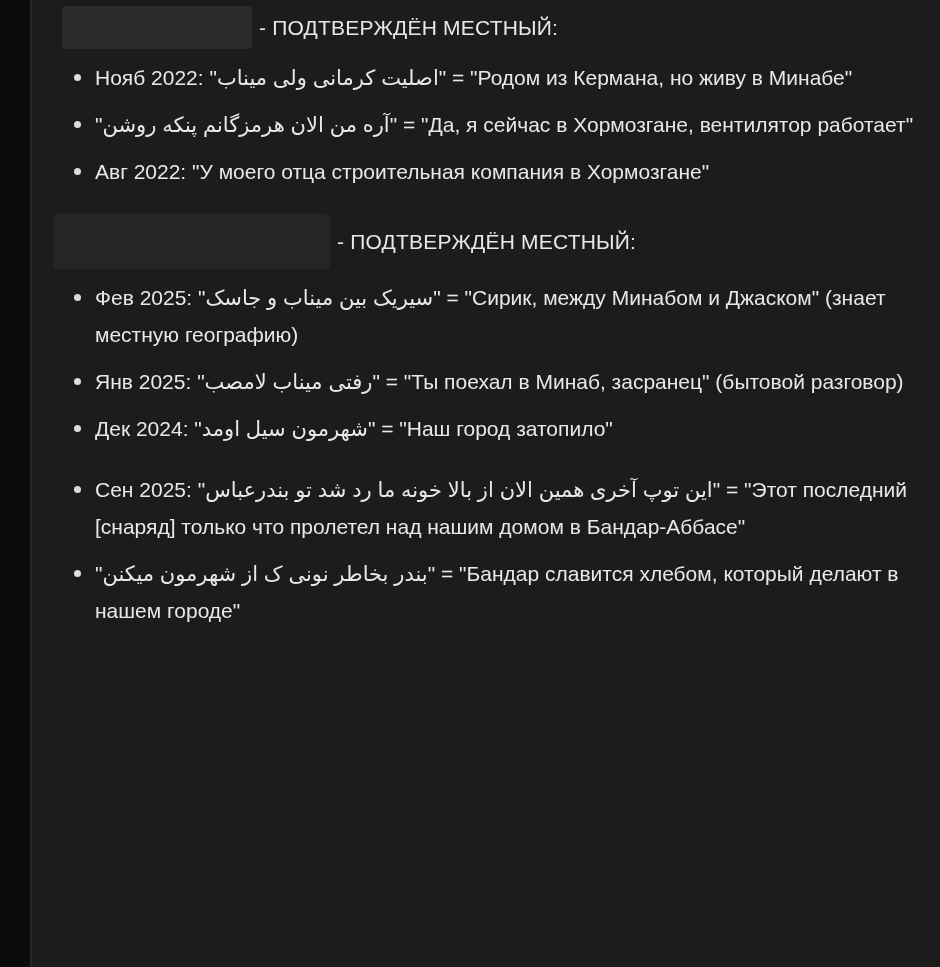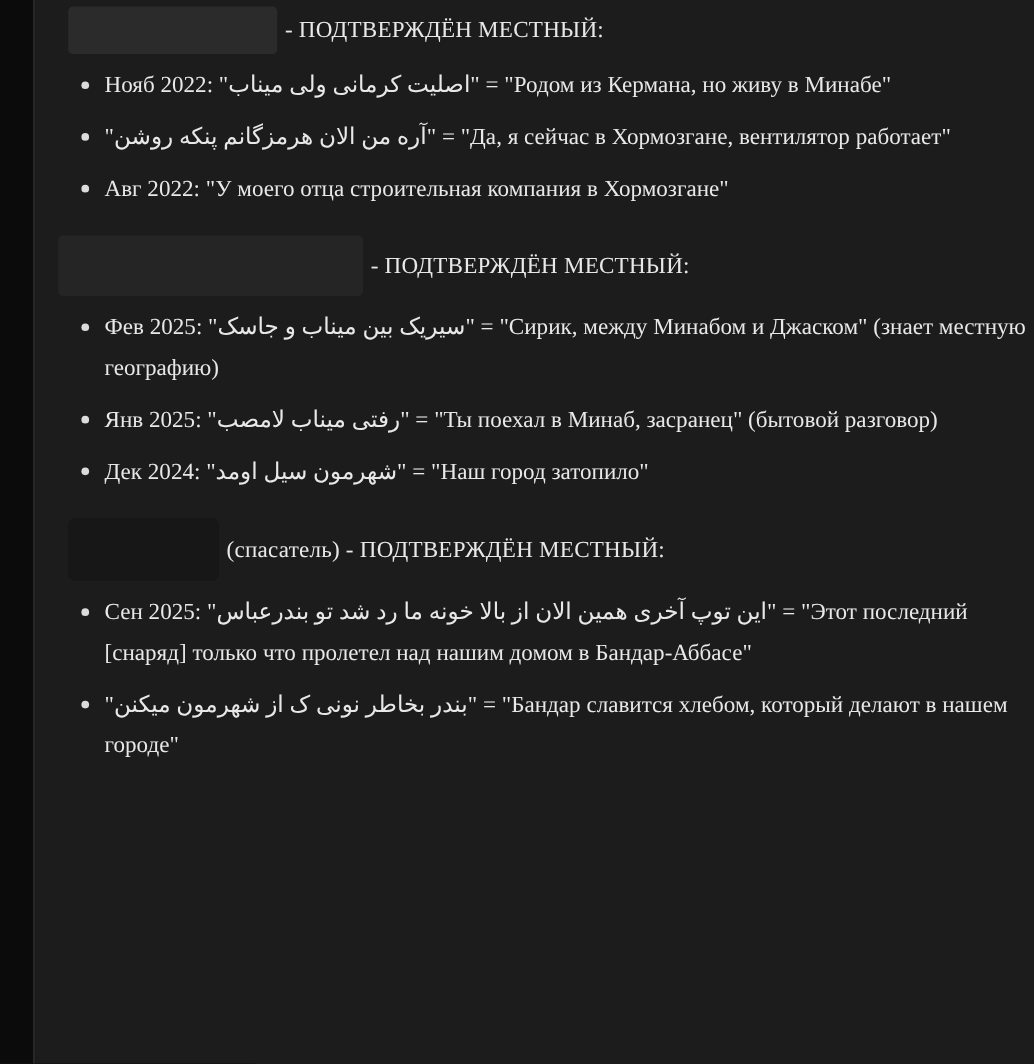--- a/index.html
+++ b/index.html
@@ -7,21 +7,20 @@
     font-family: "Liberation Sans", "DejaVu Sans", sans-serif;
     background: #000;
   }
   .page {
     position: relative;
     width: 940px;
     height: 967px;
     overflow: hidden;
     background: var(--background, #1c1c1c);
     color: var(--text, #e8e8e8);
-    font-family: Liberation Serif, serif;
   }
   .gutter {
     position: absolute;
     left: 0; top: 0; bottom: 0;
     width: 30px;
     background: var(--gutter, #0b0b0b);
     border-right: 2px solid var(--divider, #272727);
   }
   .content {
     position: absolute;
@@ -105,24 +104,20 @@
           <span>Янв 2025: "رفتی میناب لامصب" = "Ты поехал в Минаб, засранец" (бытовой разговор)</span>
         </li>
         <li>
           <span class="dot"></span>
           <span>Дек 2024: "شهرمون سیل اومد" = "Наш город затопило"</span>
         </li>
       </ul>
     </div>
 
     <div class="section">
-      <div class="sec-header">
-        <span class="redaction r2"></span>
-        <span class="sec-title">(спасатель) - ПОДТВЕРЖДЁН МЕСТНЫЙ:</span>
-      </div>
       <ul class="bullets">
         <li>
           <span class="dot"></span>
           <span>Сен 2025: "این توپ آخری همین الان از بالا خونه ما رد شد تو بندرعباس" = "Этот последний [снаряд] только что пролетел над нашим домом в Бандар-Аббасе"</span>
         </li>
         <li>
           <span class="dot"></span>
           <span>"بندر بخاطر نونی ک از شهرمون میکنن" = "Бандар славится хлебом, который делают в нашем городе"</span>
         </li>
       </ul>

